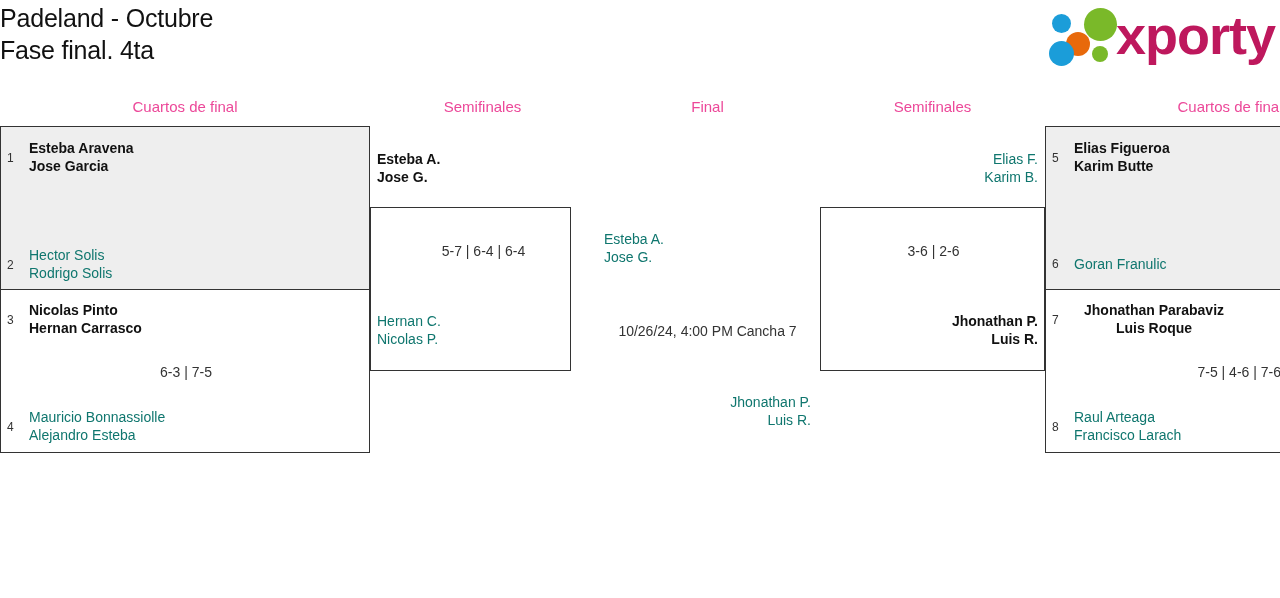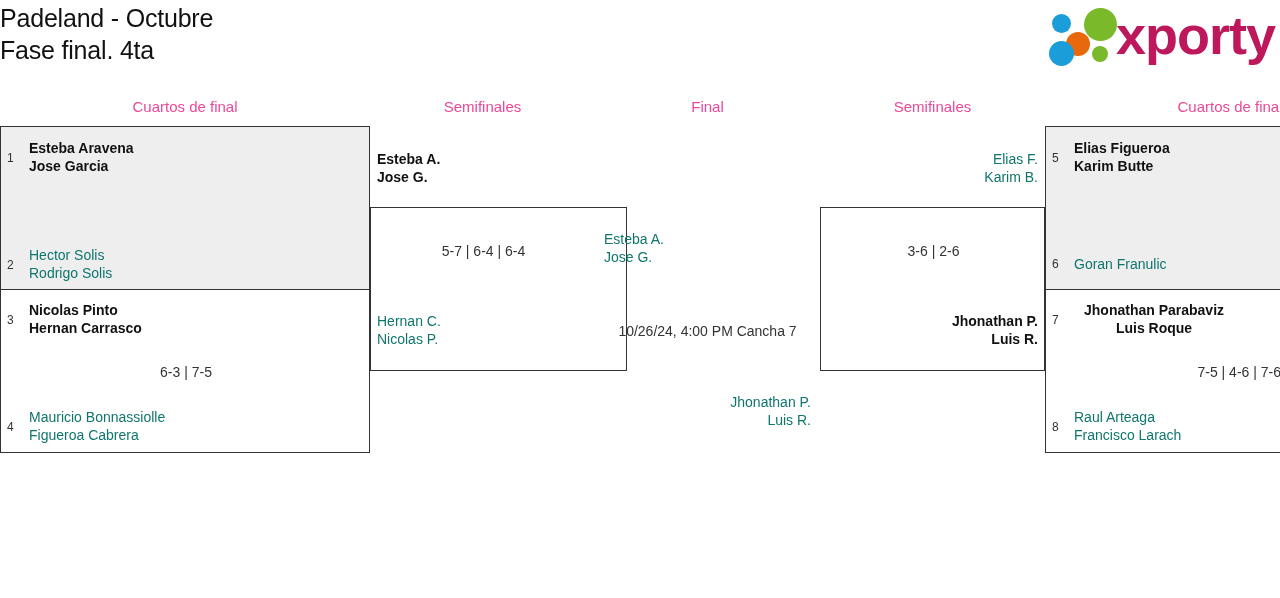--- a/index.html
+++ b/index.html
@@ -174,26 +174,26 @@
       <span class="pline">Hernan Carrasco</span>
     </span>
   </div>
 
   <div class="score" style="left:0px; top:73px; width:370px; text-align:center;">6-3 | 7-5</div>
 
   <div class="team align-left" style="left:6px; top:118px; width:350px;">
     <span class="seed" style="left:0px; top:12px;">4</span>
     <span class="players" style="display:inline-block; margin-left:22px;">
       <span class="pline">Mauricio Bonnassiolle</span>
-      <span class="pline">Figueroa Cabrera</span>
-    </span>
-  </div>
-</div>
-
-<div class="mbox open" style="left:370px; top:207px; width:257px; height:164px;">
+      <span class="pline">Alejandro Esteba</span>
+    </span>
+  </div>
+</div>
+
+<div class="mbox open" style="left:370px; top:207px; width:201px; height:164px;">
   <div class="score" style="left:0px; top:34px; width:225px; text-align:center;">5-7 | 6-4 | 6-4</div>
 </div>
 
 <div class="team winner align-left" style="left:377px; top:150px; width:215px;">
   <span class="players">
     <span class="pline">Esteba A.</span>
     <span class="pline">Jose G.</span>
   </span>
 </div>
 

